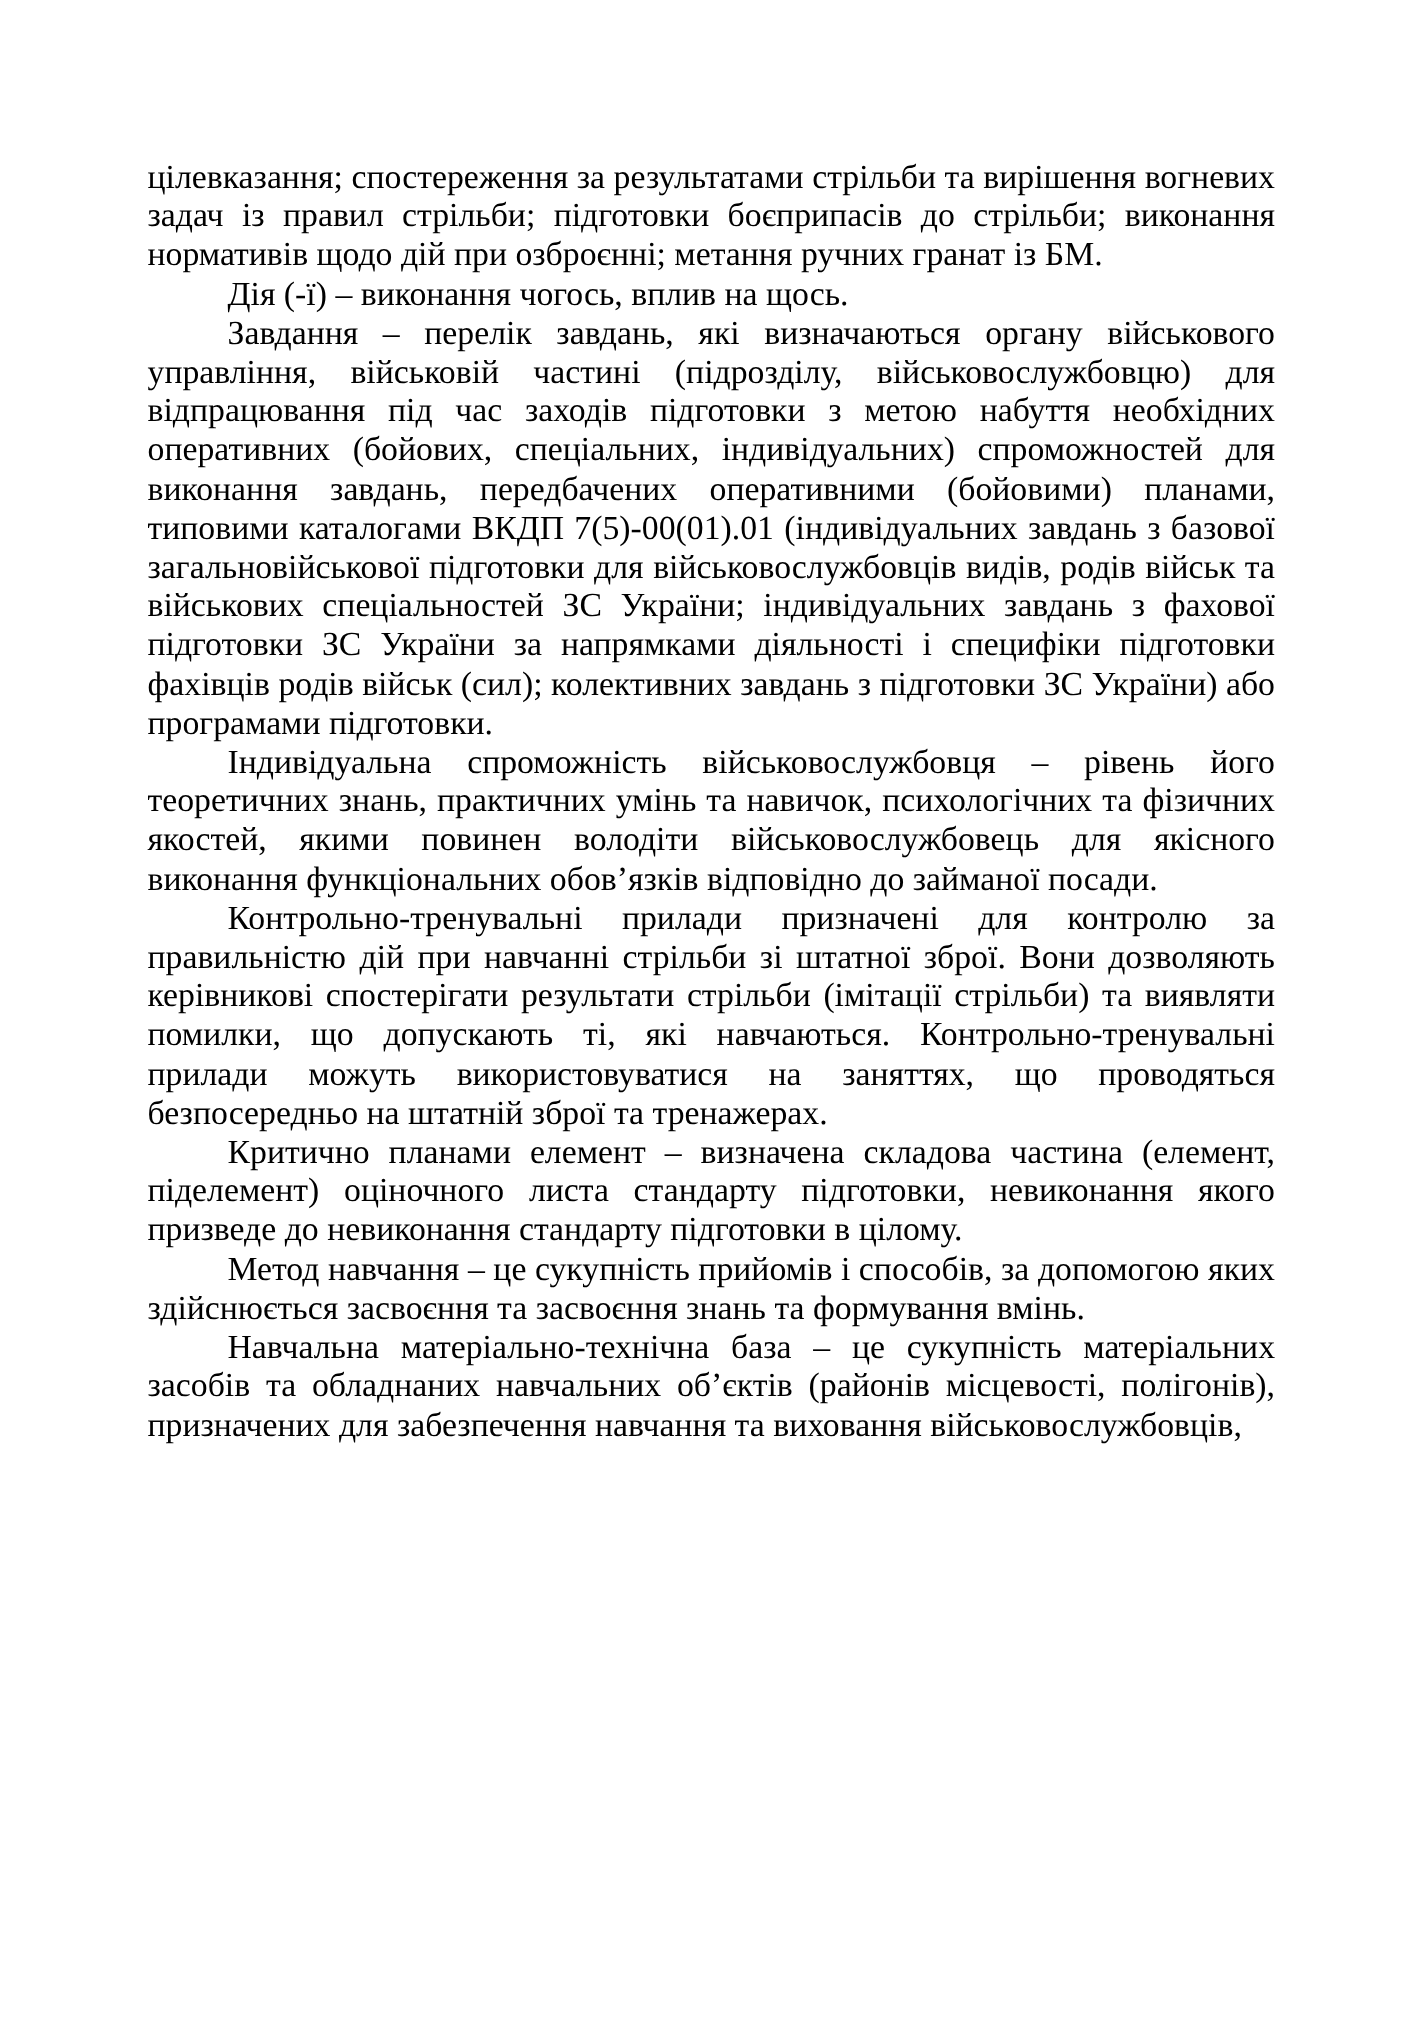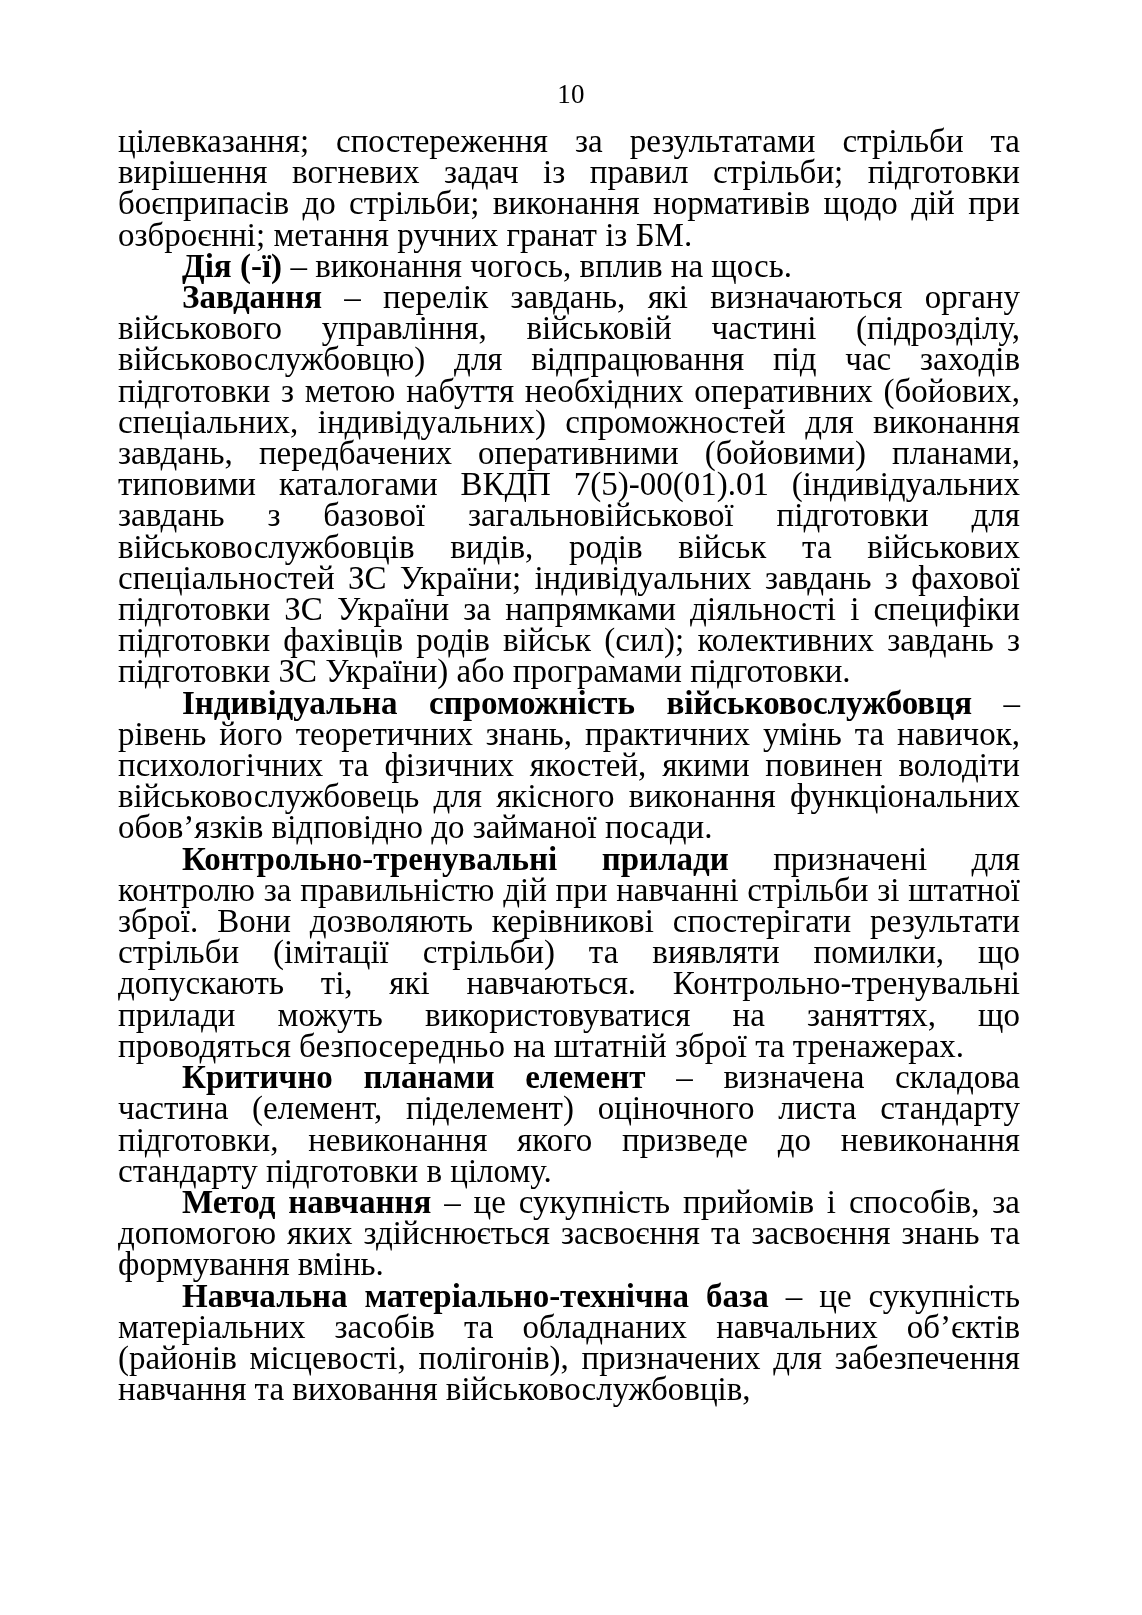--- a/index.html
+++ b/index.html
@@ -29,47 +29,46 @@
     text-align: center;
     font-size: 27px;
     line-height: 32px;
     letter-spacing: 0.3px;
   }
   .body-text {
     position: absolute;
     top: 126px;
     left: 118px;
     width: 902px;
-    font-size: 33px;
+    font-size: 27px;
     line-height: 31.2px;
     text-align: justify;
     text-justify: inter-word;
     hyphens: none;
     word-spacing: 0px;
   }
   p.para {
     margin: 0;
     padding: 0;
     text-indent: 64px;
     text-align: justify;
   }
   p.para.no-indent {
     text-indent: 0;
   }
   
   b.term {
-    font-weight: bold;
+    font-weight: normal;
   }
 </style>
 </head>
 <body>
 
 <div class="page">
 
-  <div class="page-number">10</div>
 
   <div class="body-text">
 
   <p class="para no-indent"><span>цілевказання; спостереження за результатами стрільби та вирішення вогневих задач із правил стрільби; підготовки боєприпасів до стрільби; виконання нормативів щодо дій при озброєнні; метання ручних гранат із БМ.</span></p>
       <p class="para"><b class="term">Дія (-ї)</b><span> – виконання чогось, вплив на щось.</span></p>
       <p class="para"><b class="term">Завдання</b><span> – перелік завдань, які визначаються органу військового управління, військовій частині (підрозділу, військовослужбовцю) для відпрацювання під час заходів підготовки з метою набуття необхідних оперативних (бойових, спеціальних, індивідуальних) спроможностей для виконання завдань, передбачених оперативними (бойовими) планами, типовими каталогами ВКДП 7(5)-00(01).01 (індивідуальних завдань з базової загальновійськової підготовки для військовослужбовців видів, родів військ та військових спеціальностей ЗС України; індивідуальних завдань з фахової підготовки ЗС України за напрямками діяльності і специфіки підготовки фахівців родів військ (сил); колективних завдань з підготовки ЗС України) або програмами підготовки.</span></p>
       <p class="para"><b class="term">Індивідуальна спроможність військовослужбовця</b><span> – рівень його теоретичних знань, практичних умінь та навичок, психологічних та фізичних якостей, якими повинен володіти військовослужбовець для якісного виконання функціональних обов’язків відповідно до займаної посади.</span></p>
       <p class="para"><b class="term">Контрольно-тренувальні прилади</b><span> призначені для контролю за правильністю дій при навчанні стрільби зі штатної зброї. Вони дозволяють керівникові спостерігати результати стрільби (імітації стрільби) та виявляти помилки, що допускають ті, які навчаються. Контрольно-тренувальні прилади можуть використовуватися на заняттях, що проводяться безпосередньо на штатній зброї та тренажерах.</span></p>
       <p class="para"><b class="term">Критично планами елемент</b><span> – визначена складова частина (елемент, піделемент) оціночного листа стандарту підготовки, невиконання якого призведе до невиконання стандарту підготовки в цілому.</span></p>
       <p class="para"><b class="term">Метод навчання</b><span> – це сукупність прийомів і способів, за допомогою яких здійснюється засвоєння та засвоєння знань та формування вмінь.</span></p>

